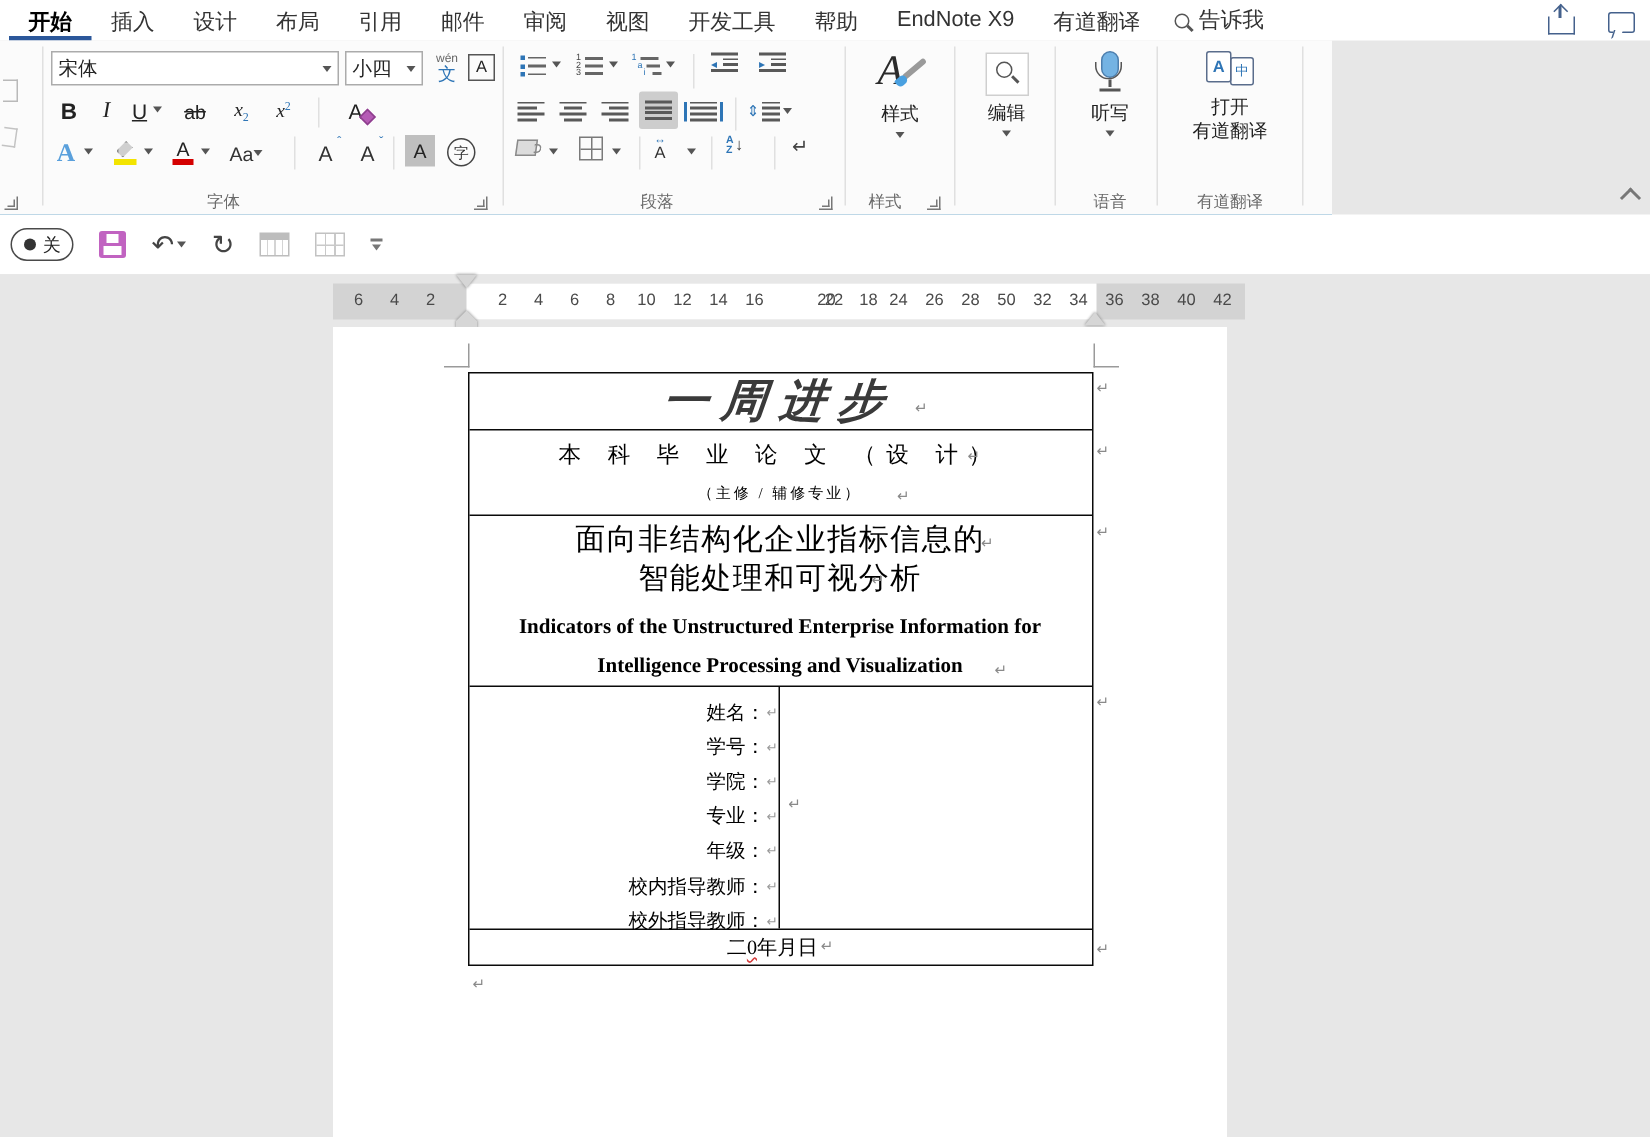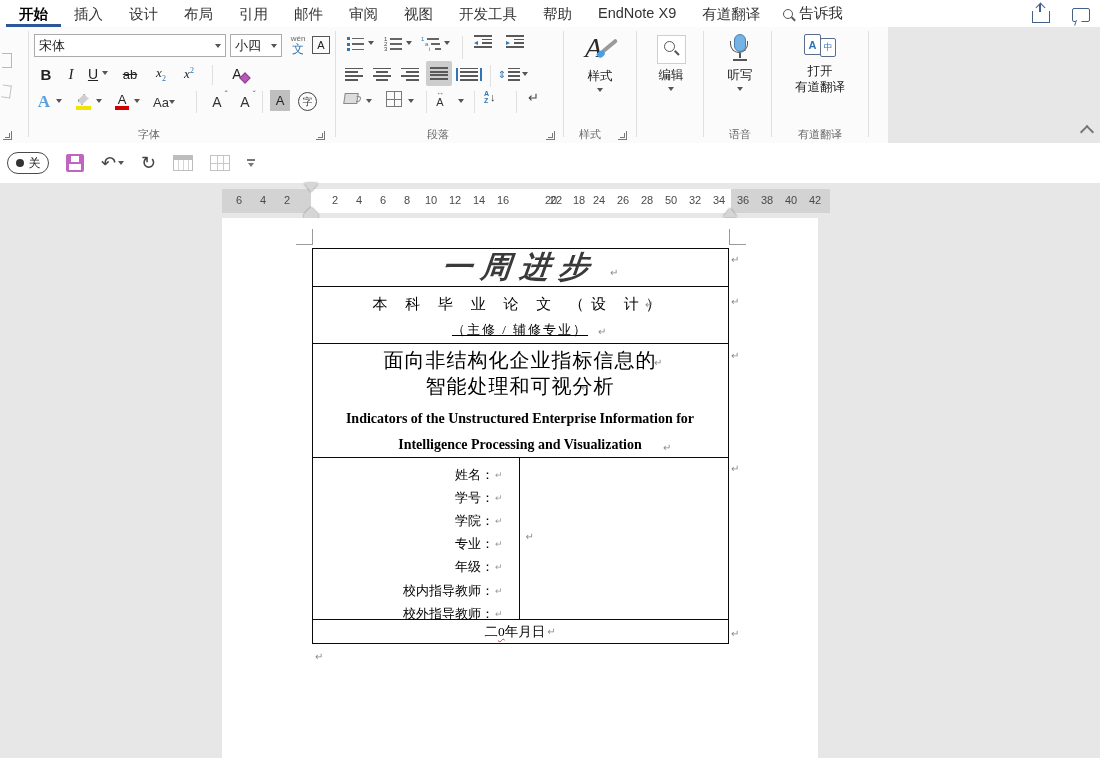--- a/index.html
+++ b/index.html
@@ -148,28 +148,28 @@
   .cmark{position:absolute;width:16px;height:15px;}
   .cmark.tl{left:74px;top:11px;border-right:1px solid #9a9a9a;border-bottom:1px solid #9a9a9a;}
   .cmark.tr{left:507px;top:11px;border-left:1px solid #9a9a9a;border-bottom:1px solid #9a9a9a;}
   .doc-table{position:absolute;left:89.5px;top:30px;width:415px;border:1.8px solid #0a0a0a;background:#fff;}
   .trow{border-bottom:1.3px solid #0a0a0a;position:relative;box-sizing:border-box;}
   .trow:last-child{border-bottom:none;}
   .r-logo{height:38px;display:flex;align-items:center;justify-content:center;}
   .logo-text{font-size:30px;font-weight:900;font-style:italic;letter-spacing:9px;color:#3a3a3a;transform:skewX(-6deg);white-space:nowrap;}
   .r-sub{height:57px;text-align:center;font-family:"Liberation Serif",serif;color:#000;padding-top:5px;box-sizing:border-box;}
   .sub1{font-size:15px;letter-spacing:7px;line-height:25px;white-space:nowrap;}
-  .sub2{font-size:13px;letter-spacing:2px;line-height:25px;white-space:nowrap;text-decoration:underline;}
+  .sub2{font-size:10px;letter-spacing:2px;line-height:25px;white-space:nowrap;}
   .r-title{height:114px;text-align:center;box-sizing:border-box;padding-top:3px;}
   .tcn{font-family:"Liberation Serif",serif;font-size:20px;letter-spacing:1px;line-height:26px;color:#000;white-space:nowrap;}
   .ten{font-family:"Liberation Serif",serif;font-weight:bold;font-size:14px;line-height:26px;color:#000;white-space:nowrap;}
   .ten.first{margin-top:7px;}
   .r-fields{height:162px;display:flex;}
   .fields-left{width:206px;box-sizing:border-box;padding-top:5px;}
-  .f-row{height:23.2px;display:flex;align-items:center;justify-content:flex-end;padding-right:16px;}
+  .f-row{height:23.2px;display:flex;align-items:center;justify-content:flex-end;padding-right:0;}
   .f-label{font-family:"Liberation Serif",serif;font-size:13px;color:#000;white-space:nowrap;}
   .f-mark{font-size:9px;color:#9a9a9a;margin-left:1px;}
   .fields-right{flex:1;border-left:1.3px solid #0a0a0a;position:relative;}
   .r-date{height:23px;display:flex;align-items:center;justify-content:center;font-family:"Liberation Serif",serif;font-size:13.5px;color:#000;}
   .typo{text-decoration:underline wavy #d43b3b;text-decoration-thickness:1px;text-underline-offset:2px;}
   .pilcrow{position:absolute;font-size:10px;color:#8a8a8a;line-height:10px;}
 </style>
 </head>
 <body>
 

